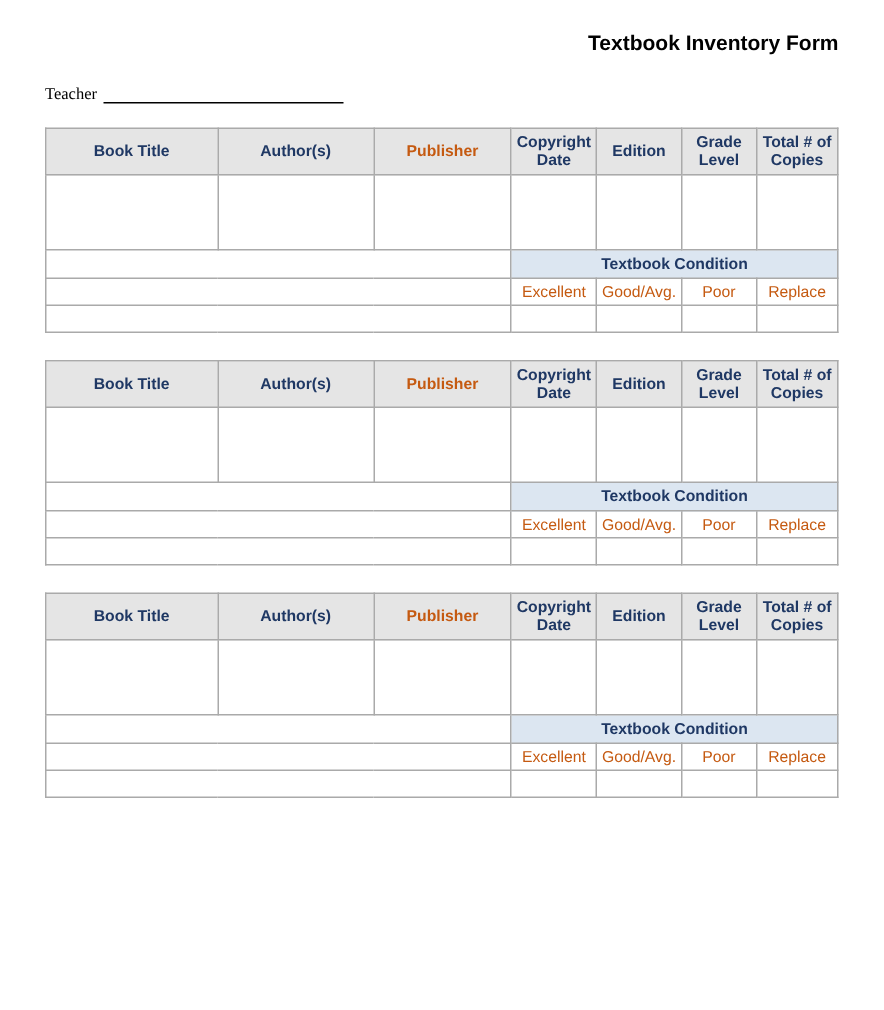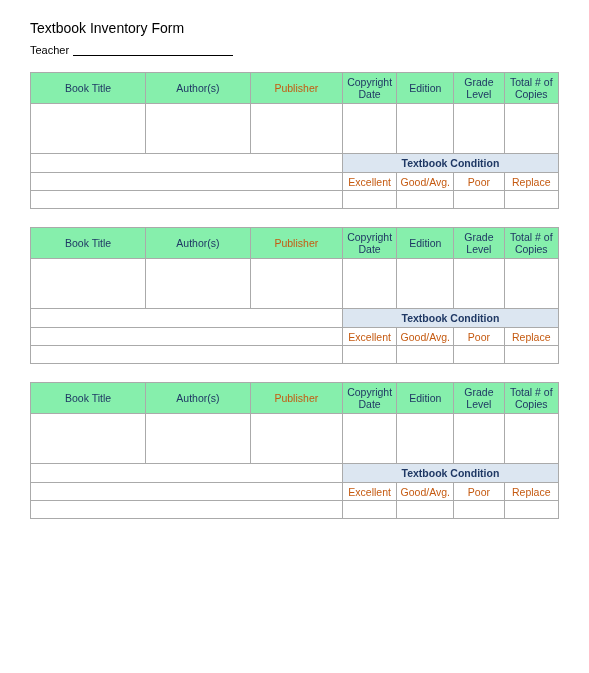--- a/index.html
+++ b/index.html
@@ -12,38 +12,39 @@
       background: #fff;
       font-family: Arial, sans-serif;
       font-size: 11px;
       color: #000;
       width: 589px;
       min-height: 673px;
       padding: 20px 30px;
     }
 
     .page-title {
-      text-align: left;
+      text-align: right;
       font-size: 14px;
-      font-weight: normal;
+      font-weight: bold;
       color: #000;
-      margin-bottom: 7px;
+      margin-bottom: 20px;
     }
 
     .header-row {
       display: flex;
       justify-content: space-between;
       margin-bottom: 16px;
       font-size: 11px;
     }
 
     .header-field {
       display: flex;
       align-items: center;
       gap: 4px;
+      font-family: Liberation Serif, serif;
     }
 
     .header-field span {
       font-size: 11px;
     }
 
     .underline {
       border-bottom: 1px solid #000;
       display: inline-block;
     }
@@ -63,22 +64,22 @@
       margin-bottom: 18px;
     }
 
     table.inventory-table td,
     table.inventory-table th {
       border: 1px solid #aaa;
       font-size: 10.5px;
     }
 
     .cell-header {
-      background-color: #86efac;
-      font-weight: normal;
+      background-color: #e5e5e5;
+      font-weight: bold;
       color: #1f3864;
       text-align: center;
       padding: 3px 2px;
       vertical-align: middle;
     }
 
     .cell-header.orange {
       color: #c55a11;
     }
 

